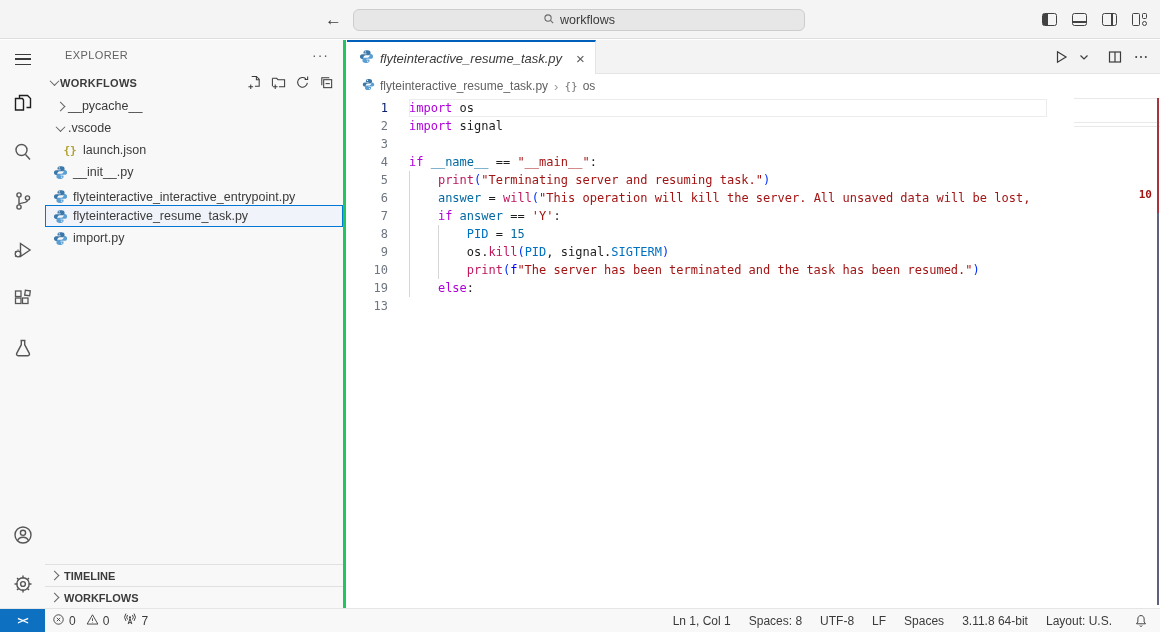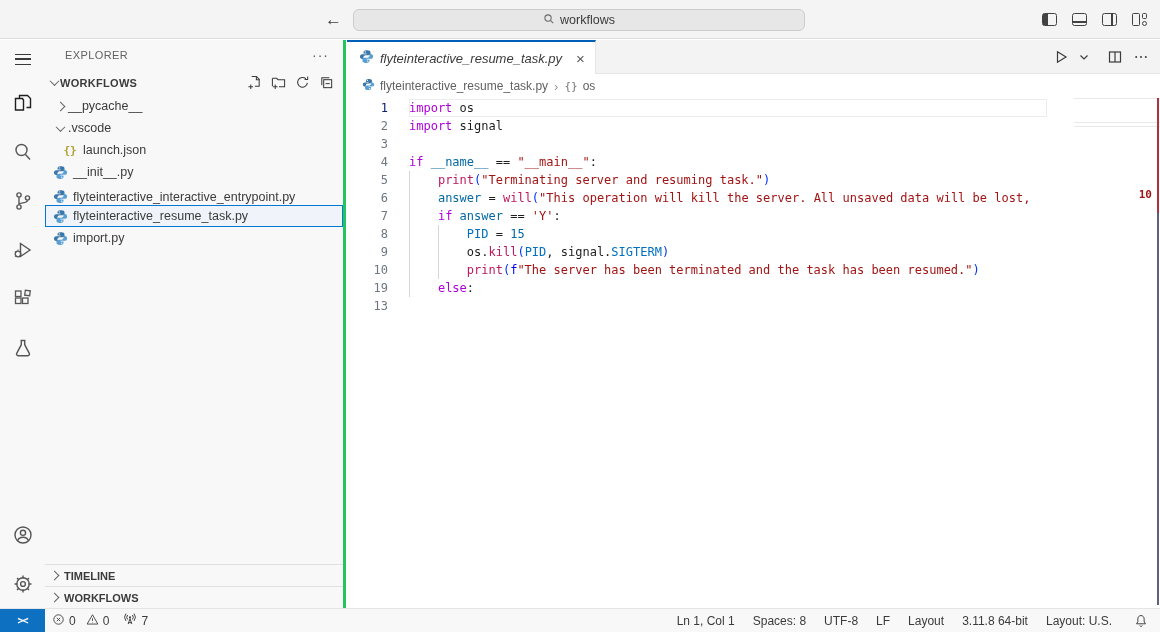--- a/index.html
+++ b/index.html
@@ -412,21 +412,21 @@
             <path d="M8 7.4 5.9 13.8M8 7.4l2.1 6.4M6.4 12.2h3.2"></path>
           </svg></span>
       <span>7</span>
     </div>
     <div class="sb-right" id="sb-right">
 
     <div class="sb-item">Ln 1, Col 1</div>
         <div class="sb-item">Spaces: 8</div>
         <div class="sb-item">UTF-8</div>
         <div class="sb-item">LF</div>
-        <div class="sb-item">Layout</div>
+        <div class="sb-item">Spaces</div>
         <div class="sb-item">3.11.8 64-bit</div>
         <div class="sb-item">Layout: U.S.</div>
       </div>
     <div class="sb-item" style="padding-right:12px">
       <svg width="14" height="14" viewBox="0 0 16 16">
           <path d="M8 1.8c-2.3 0-3.6 1.7-3.6 4.1v3L2.9 11.2h10.2L11.6 8.9v-3c0-2.4-1.3-4.1-3.6-4.1z"></path>
           <path d="M6.6 13.2a1.5 1.5 0 0 0 2.8 0"></path>
         </svg>
     </div>
   </div>

